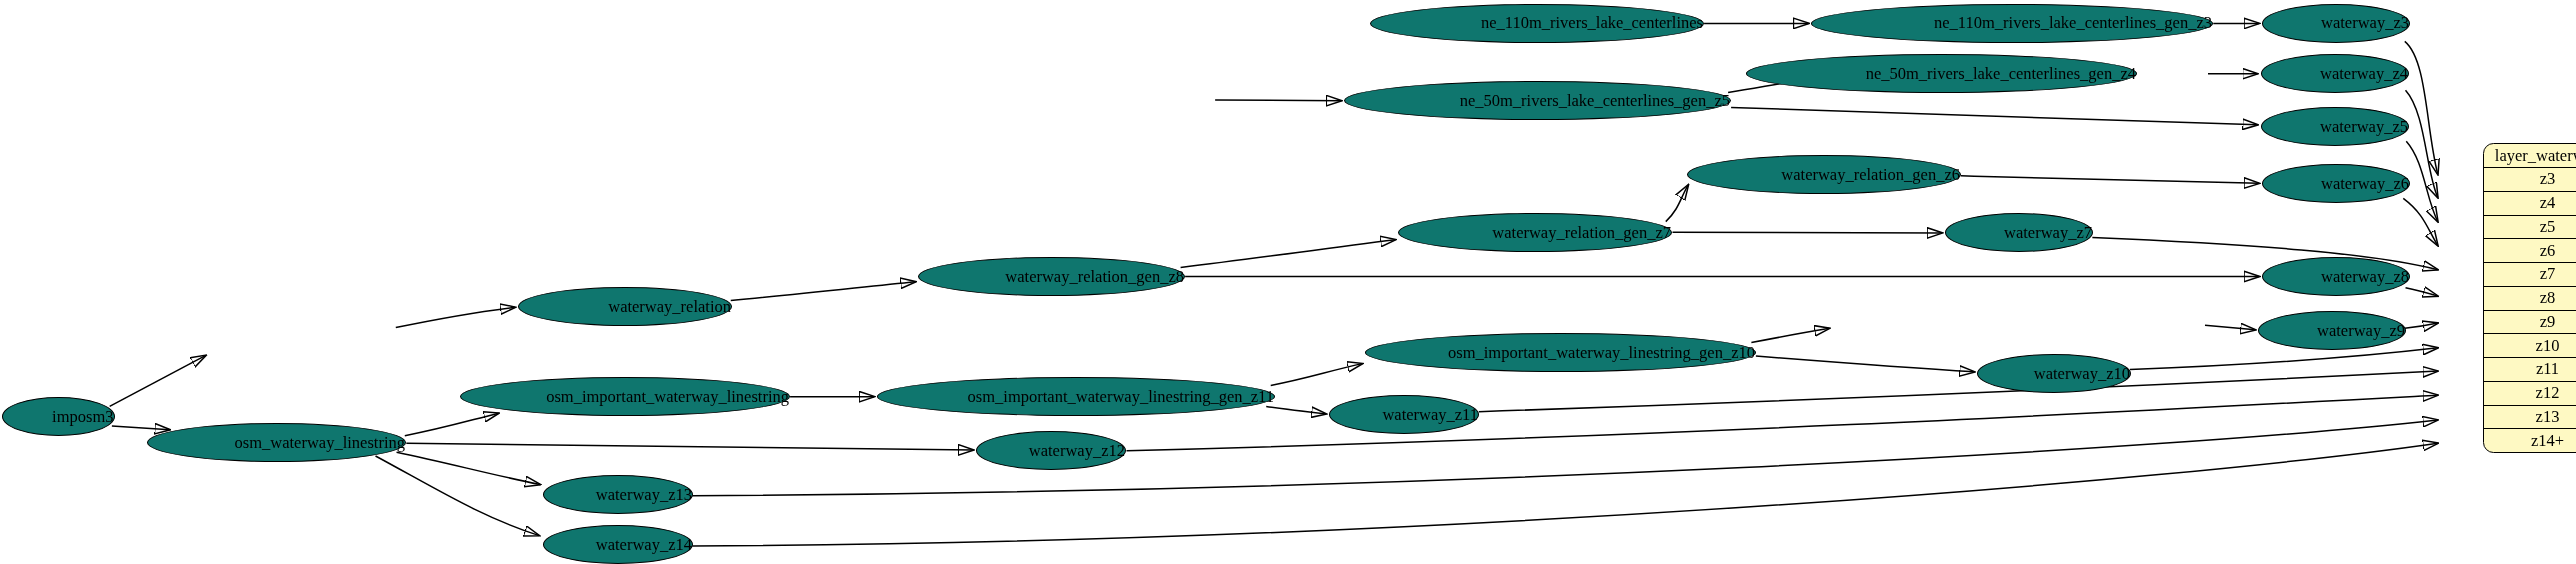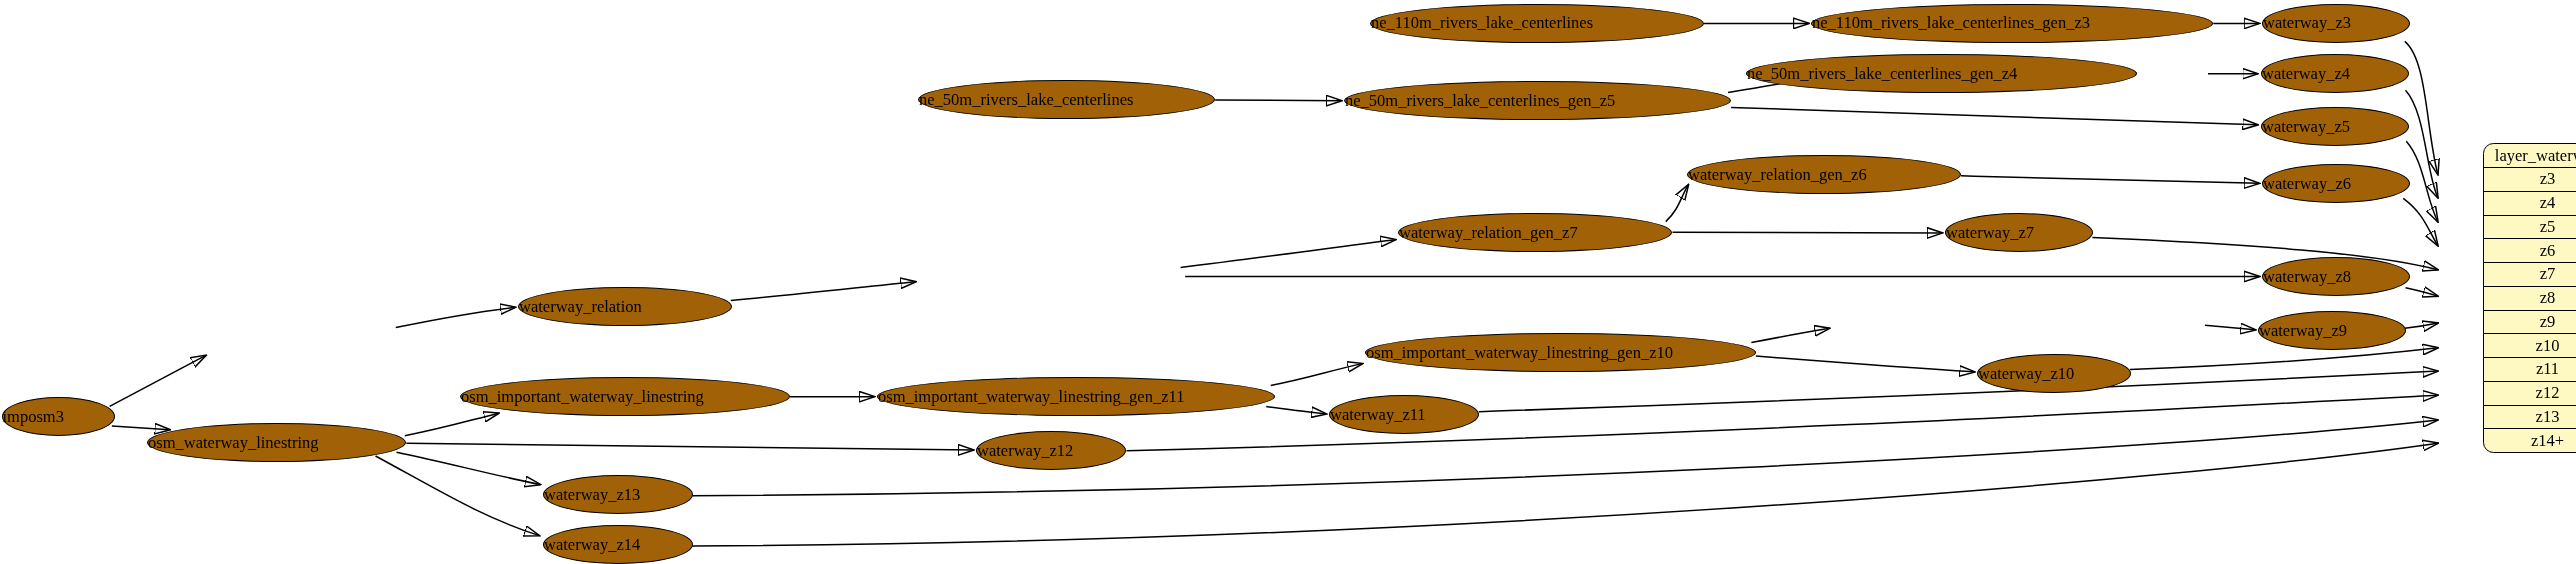--- a/index.html
+++ b/index.html
@@ -1,21 +1,21 @@
 <!DOCTYPE html>
 <html style="font-size:12px"><head>
 <meta charset="utf-8">
 <style>
   html,body{margin:0;padding:0;background:#fff;}
   #canvas{position:relative;width:2576px;height:565px;background:#fff;overflow:hidden;
           font-family:"Liberation Serif", "DejaVu Serif", serif;font-size:16.5px;color:#000;}
   #edges{position:absolute;left:0;top:0;z-index:0;}
   #edges path{fill:none;stroke:#000;stroke-width:2;}
-  .node{position:absolute;height:39px;border:1.5px solid #000;border-radius:50%;background:#a16207;
-        display:flex;align-items:center;justify-content:flex-start;box-sizing:border-box;z-index:2;
+  .node{position:absolute;height:39px;border:1.5px solid #000;border-radius:50%;background:#0f766e;
+        display:flex;align-items:center;justify-content:flex-end;box-sizing:border-box;z-index:2;
         white-space:nowrap;}
   .dbtable{position:absolute;left:2442px;top:143px;width:129px;height:310px;background:#fef9c3;
         border:1.5px solid #000;border-radius:10.5px;display:flex;flex-direction:column;
         box-sizing:border-box;overflow:hidden;z-index:2;margin-left:41px;}
   .dbtable .hdr{flex:0 0 23px;display:flex;align-items:center;justify-content:center;}
   .dbtable .row{flex:1;border-top:1.5px solid #000;display:flex;align-items:center;justify-content:center;font-family:Liberation Serif, serif;}
 </style>
 </head>
 <body>
 
@@ -68,43 +68,43 @@
 
   <div class="node" style="left:1.5px;top:397px;width:113px">
       <span>imposm3</span>
     </div>
   <div class="node" style="left:147px;top:423px;width:259px">
       <span>osm_waterway_linestring</span>
     </div>
   <div class="node" style="left:518px;top:287px;width:214px">
       <span>waterway_relation</span>
     </div>
+  <div class="node" style="left:918px;top:257px;width:267px">
+      <span>waterway_relation_gen_z8</span>
+    </div>
   <div class="node" style="left:1398px;top:213px;width:274px">
       <span>waterway_relation_gen_z7</span>
     </div>
   <div class="node" style="left:1687px;top:155px;width:274px">
       <span>waterway_relation_gen_z6</span>
     </div>
   <div class="node" style="left:460px;top:377px;width:330px">
       <span>osm_important_waterway_linestring</span>
     </div>
   <div class="node" style="left:877px;top:377px;width:398px">
       <span>osm_important_waterway_linestring_gen_z11</span>
     </div>
   <div class="node" style="left:1365px;top:333px;width:391px">
       <span>osm_important_waterway_linestring_gen_z10</span>
     </div>
   <div class="node" style="left:1370px;top:3.8px;width:334px">
       <span>ne_110m_rivers_lake_centerlines</span>
     </div>
   <div class="node" style="left:1811px;top:3.8px;width:402px">
       <span>ne_110m_rivers_lake_centerlines_gen_z3</span>
-    </div>
-  <div class="node" style="left:918px;top:80px;width:297px">
-      <span>ne_50m_rivers_lake_centerlines</span>
     </div>
   <div class="node" style="left:1344px;top:81px;width:387px">
       <span>ne_50m_rivers_lake_centerlines_gen_z5</span>
     </div>
   <div class="node" style="left:1746px;top:54px;width:391px">
       <span>ne_50m_rivers_lake_centerlines_gen_z4</span>
     </div>
   <div class="node" style="left:2262px;top:3.8px;width:148px">
       <span>waterway_z3</span>
     </div>

